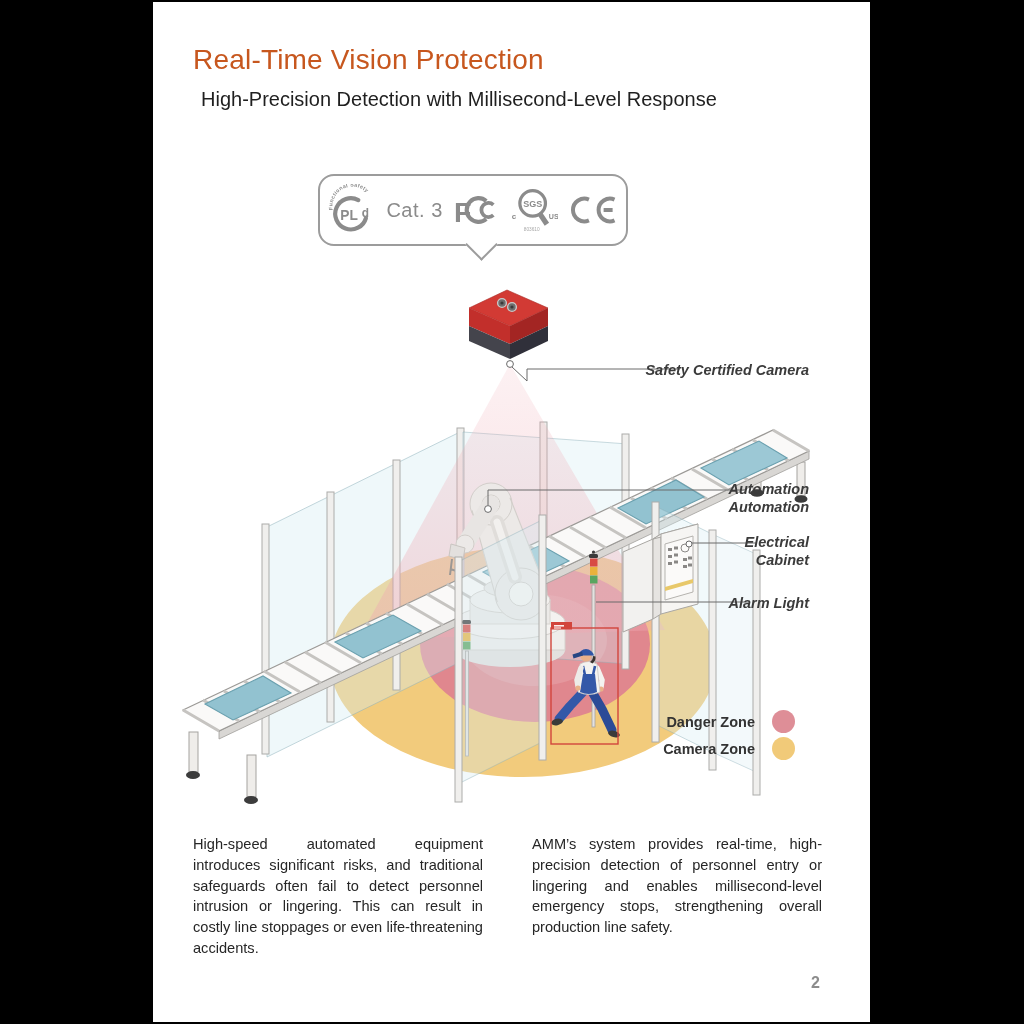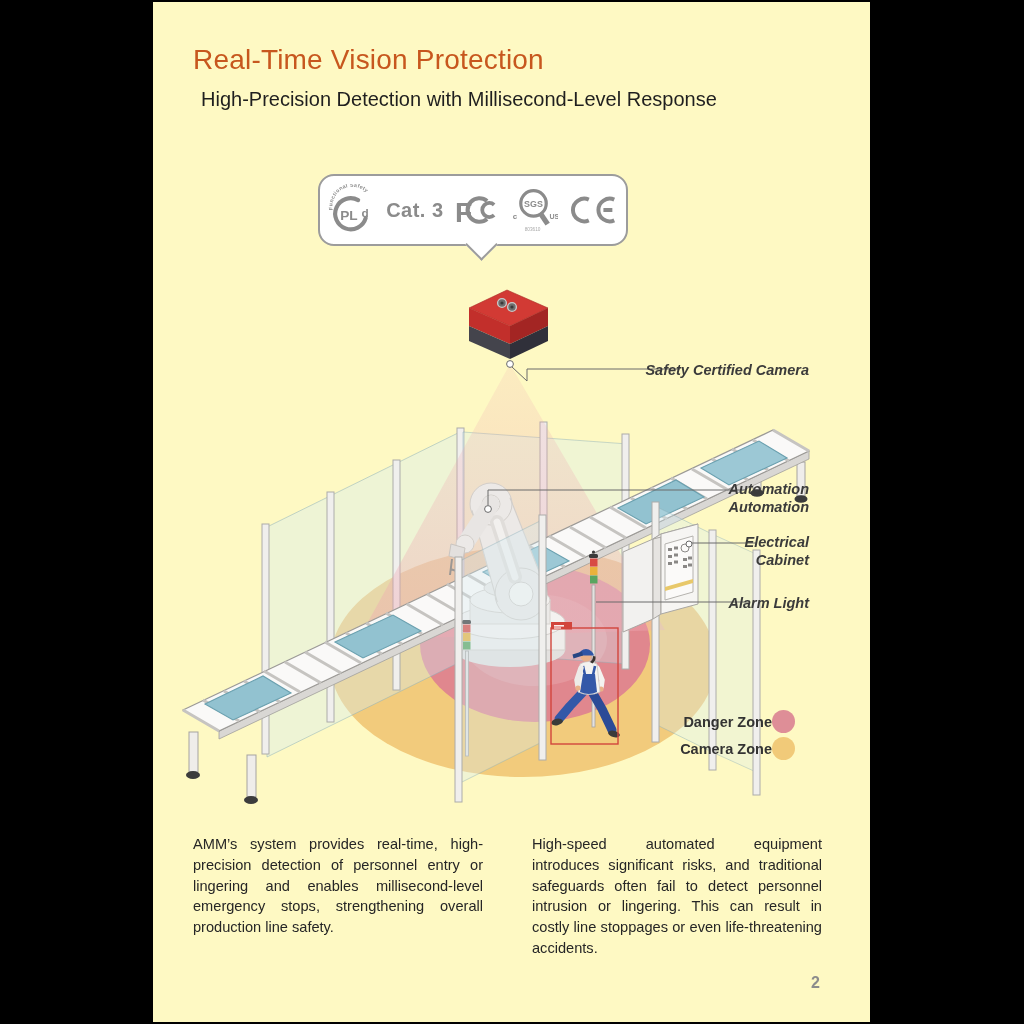--- a/index.html
+++ b/index.html
@@ -2,49 +2,49 @@
 <html><head>
 <meta charset="utf-8">
 <style>
   html,body{margin:0;padding:0;}
   body{
     width:1024px;height:1024px;background:#000;position:relative;
     font-family:"Liberation Sans", sans-serif;
   }
   .page{
     position:absolute;left:153px;top:2px;width:717px;height:1020px;
-    background:#fef9c3;overflow:hidden;
+    background:#ffffff;overflow:hidden;
   }
   .title{
     position:absolute;left:40px;top:42px;font-size:28px;letter-spacing:0.2px;
     color:#C7571E;white-space:nowrap;
   }
   .subtitle{
     position:absolute;left:48px;top:86px;font-size:20px;color:#1F1F1F;white-space:nowrap;
   }
   .bubble{
     position:absolute;left:165px;top:172px;width:310px;height:72px;
     border:2px solid #9C9C9C;border-radius:16px;background:#fff;
     display:flex;align-items:center;justify-content:center;gap:11px;
     padding:0 8px;box-sizing:border-box;
   }
   .bubble-tail{
     position:absolute;left:150px;bottom:-12px;width:21px;height:21px;
     background:#fff;transform:rotate(45deg);
     border-right:2px solid #9C9C9C;border-bottom:2px solid #9C9C9C;
   }
   .badge{color:#8B8B8B;}
-  .cat3{font-size:20px;font-weight:bold;color:#8B8B8B;letter-spacing:0.5px;white-space:nowrap;}
+  .cat3{font-size:20px;font-weight:normal;color:#8B8B8B;letter-spacing:0.5px;white-space:nowrap;}
   .illustration{position:absolute;left:0;top:280px;width:717px;height:530px;}
   .callout{
     position:absolute;right:61px;text-align:right;font-style:italic;font-weight:600;
     color:#3B3B3B;font-size:14.5px;line-height:18px;white-space:nowrap;
   }
   .legend-row{
-    position:absolute;right:75px;display:flex;align-items:center;
+    position:absolute;right:75px;display:flex;align-items:center;gap:17px;
     font-size:14.5px;font-weight:600;color:#333;white-space:nowrap;
   }
   .paragraphs{
     position:absolute;left:40px;top:832px;width:629px;display:flex;gap:49px;
   }
   .para{
     width:290px;font-size:14.6px;line-height:20.8px;color:#262626;
     text-align:justify;
   }
   .page-number{
@@ -295,18 +295,18 @@
     </svg>
   </div>
   <div class="legend-row" style="top:735px">
     <span>Camera Zone</span>
     <svg width="23" height="23">
       <circle cx="11.5" cy="11.5" r="11.5" fill="#F1CA79"></circle>
     </svg>
   </div>
 
   <div class="paragraphs">
+    <div class="para">High-speed automated equipment introduces significant risks, and traditional safeguards often fail to detect personnel intrusion or lingering. This can result in costly line stoppages or even life-threatening accidents.</div>
     <div class="para">AMM’s system provides real-time, high-precision detection of personnel entry or lingering and enables millisecond-level emergency stops, strengthening overall production line safety.</div>
-    <div class="para">High-speed automated equipment introduces significant risks, and traditional safeguards often fail to detect personnel intrusion or lingering. This can result in costly line stoppages or even life-threatening accidents.</div>
   </div>
 
   <div class="page-number">2</div>
 </div>
 
 </body></html>

